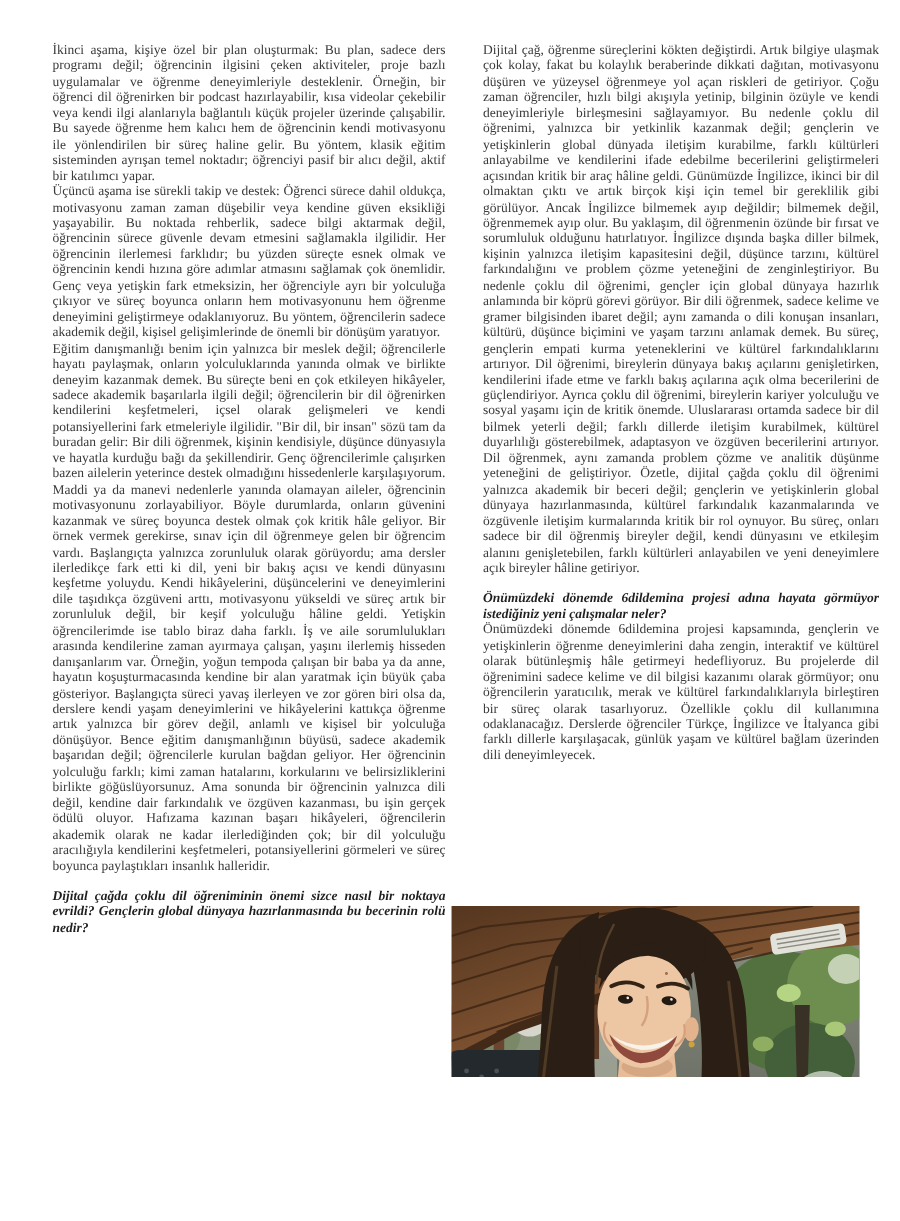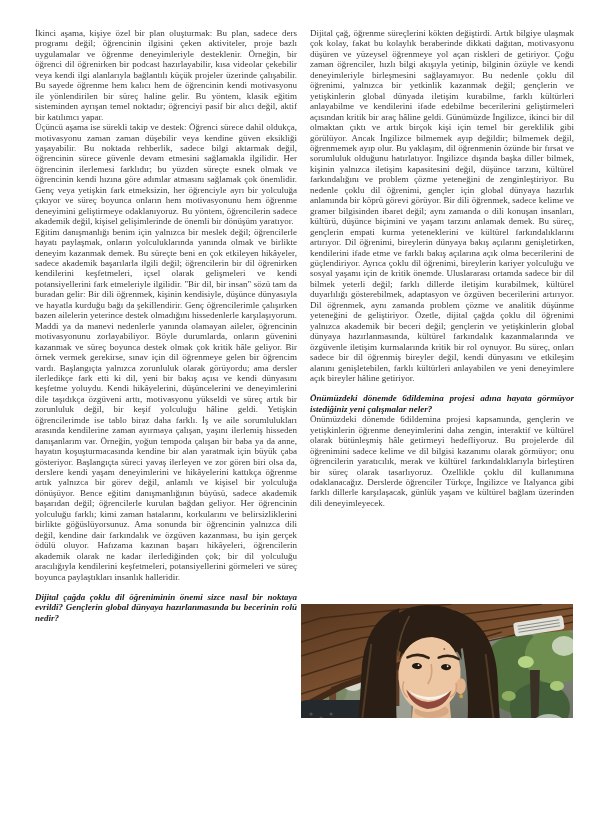--- a/index.html
+++ b/index.html
@@ -1,20 +1,20 @@
 <!DOCTYPE html>
 <html lang="tr"><head>
 <meta charset="utf-8">
 <style>
   html,body{margin:0;padding:0;background:#ffffff;}
   .page{position:relative;width:600px;height:718px;background:#ffffff;overflow:hidden;
         font-family:"Liberation Serif","DejaVu Serif",serif;color:#3b3b3b;}
   .col{position:absolute;top:28px;width:262px;}
   .col-left{left:35px;}
-  .col-right{left:310px;width:264px;}
+  .col-right{left:322px;width:264px;}
   .col p{margin:0;font-size:9px;line-height:10.45px;text-align:justify;color:#3b3b3b;}
   .col p.question{font-weight:bold;font-style:italic;margin-top:10px;color:#1f1f1f;}
   .photo{position:absolute;left:301px;top:604px;width:272px;height:185px;overflow:hidden;background:#76796d;}
   .photo svg{display:block;width:100%;height:100%;}
   .footer-site{position:absolute;left:35px;top:793px;font-family:"Liberation Sans",sans-serif;
                font-size:6.5px;letter-spacing:.2px;color:#3c3c3c;}
   .footer-info{position:absolute;right:19px;top:792px;font-size:7.5px;letter-spacing:.4px;color:#3c3c3c;}
   .footer-info .divider{color:#9a9a9a;margin:0 3px 0 8px;}
 </style>
 </head>

